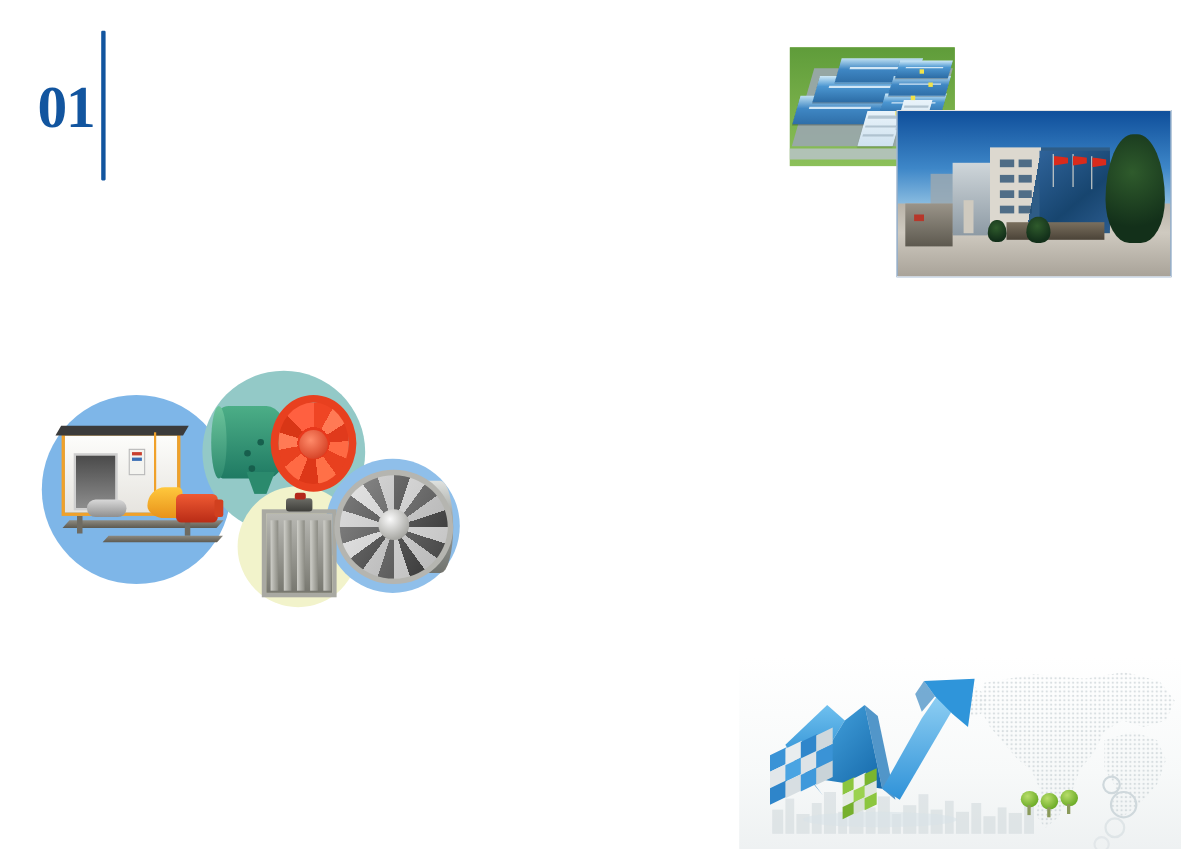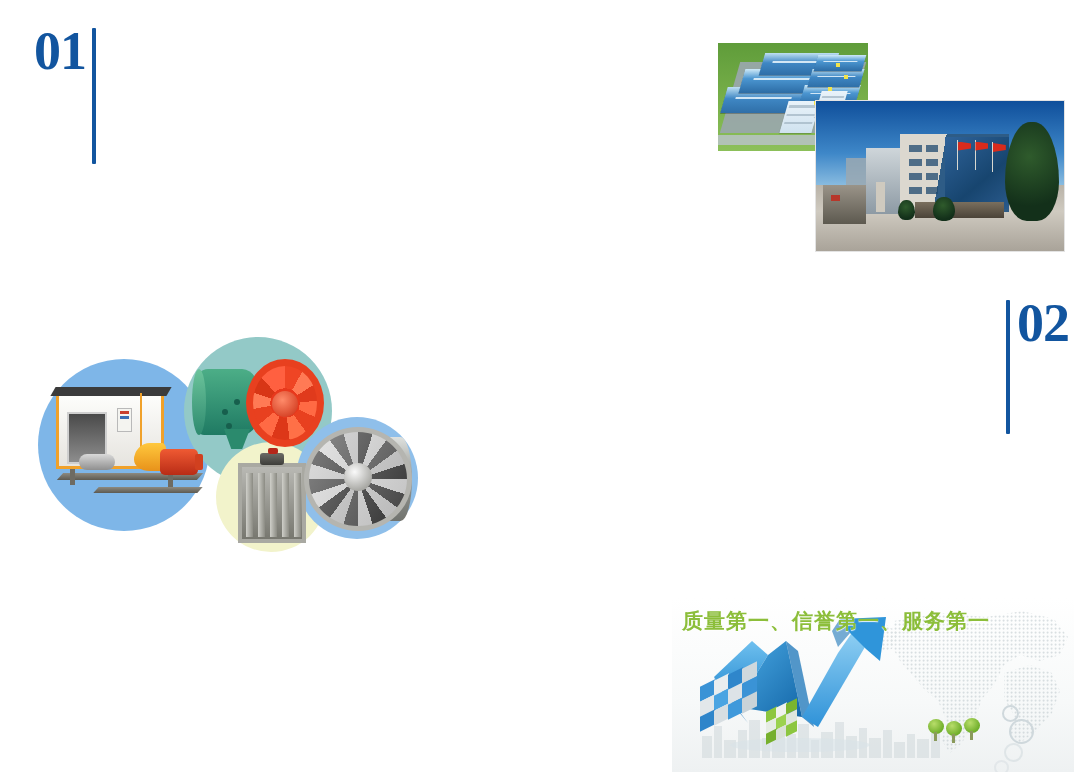--- a/index.html
+++ b/index.html
@@ -14,20 +14,21 @@
 
   
   .marker{position:absolute;display:flex;align-items:flex-start;}
   .marker .num{
     font-family:"Liberation Serif", serif;
     font-weight:700;
     font-size:54px;
     line-height:52px;
     color:#12559f;
     letter-spacing:-1px;
+    margin-top:46px;
   }
   .marker .rule{
     width:4px;background:#12559f;border-radius:1px;
   }
 
   #marker-01{left:34px;top:25px;}
   #marker-01 .rule{height:136px;margin-left:6px;margin-top:3px;}
   #marker-02{left:1006px;top:297px;}
   #marker-02 .rule{height:134px;margin-right:7px;margin-top:3px;}
   #marker-03{left:46px;top:600px;}
@@ -195,24 +196,20 @@
 </head>
 <body>
 
 <div class="stage">
 
   <div class="marker" id="marker-01">
     <span class="num">01</span>
     <span class="rule"></span>
   </div>
 
-  <div class="marker" id="marker-02">
-    <span class="rule"></span>
-    <span class="num">02</span>
-  </div>
 
 
   <div id="factory-render">
     <div class="grass"></div>
     <div class="lot"></div>
     <div class="road"></div>
 
     <div class="shed" style="left:6px;top:44px;width:78px;height:26px;">
         <span class="ridge"></span>
       </div>
@@ -441,16 +438,15 @@
     <div class="tree-ic" style="left:292px;top:121px;">
         <span class="crown"></span>
         <span class="trunk"></span>
       </div>
 
     <div class="ring-ic" style="left:330px;top:108px;width:13px;height:13px;"></div>
     <div class="ring-ic" style="left:337px;top:122px;width:21px;height:21px;"></div>
     <div class="ring-ic" style="left:332px;top:146px;width:15px;height:15px;opacity:.55"></div>
     <div class="ring-ic" style="left:322px;top:163px;width:11px;height:11px;opacity:.4"></div>
 
-    <div id="slogan-text">质量第一、信誉第一、服务第一</div>
   </div>
 
 </div>
 
 </body></html>

